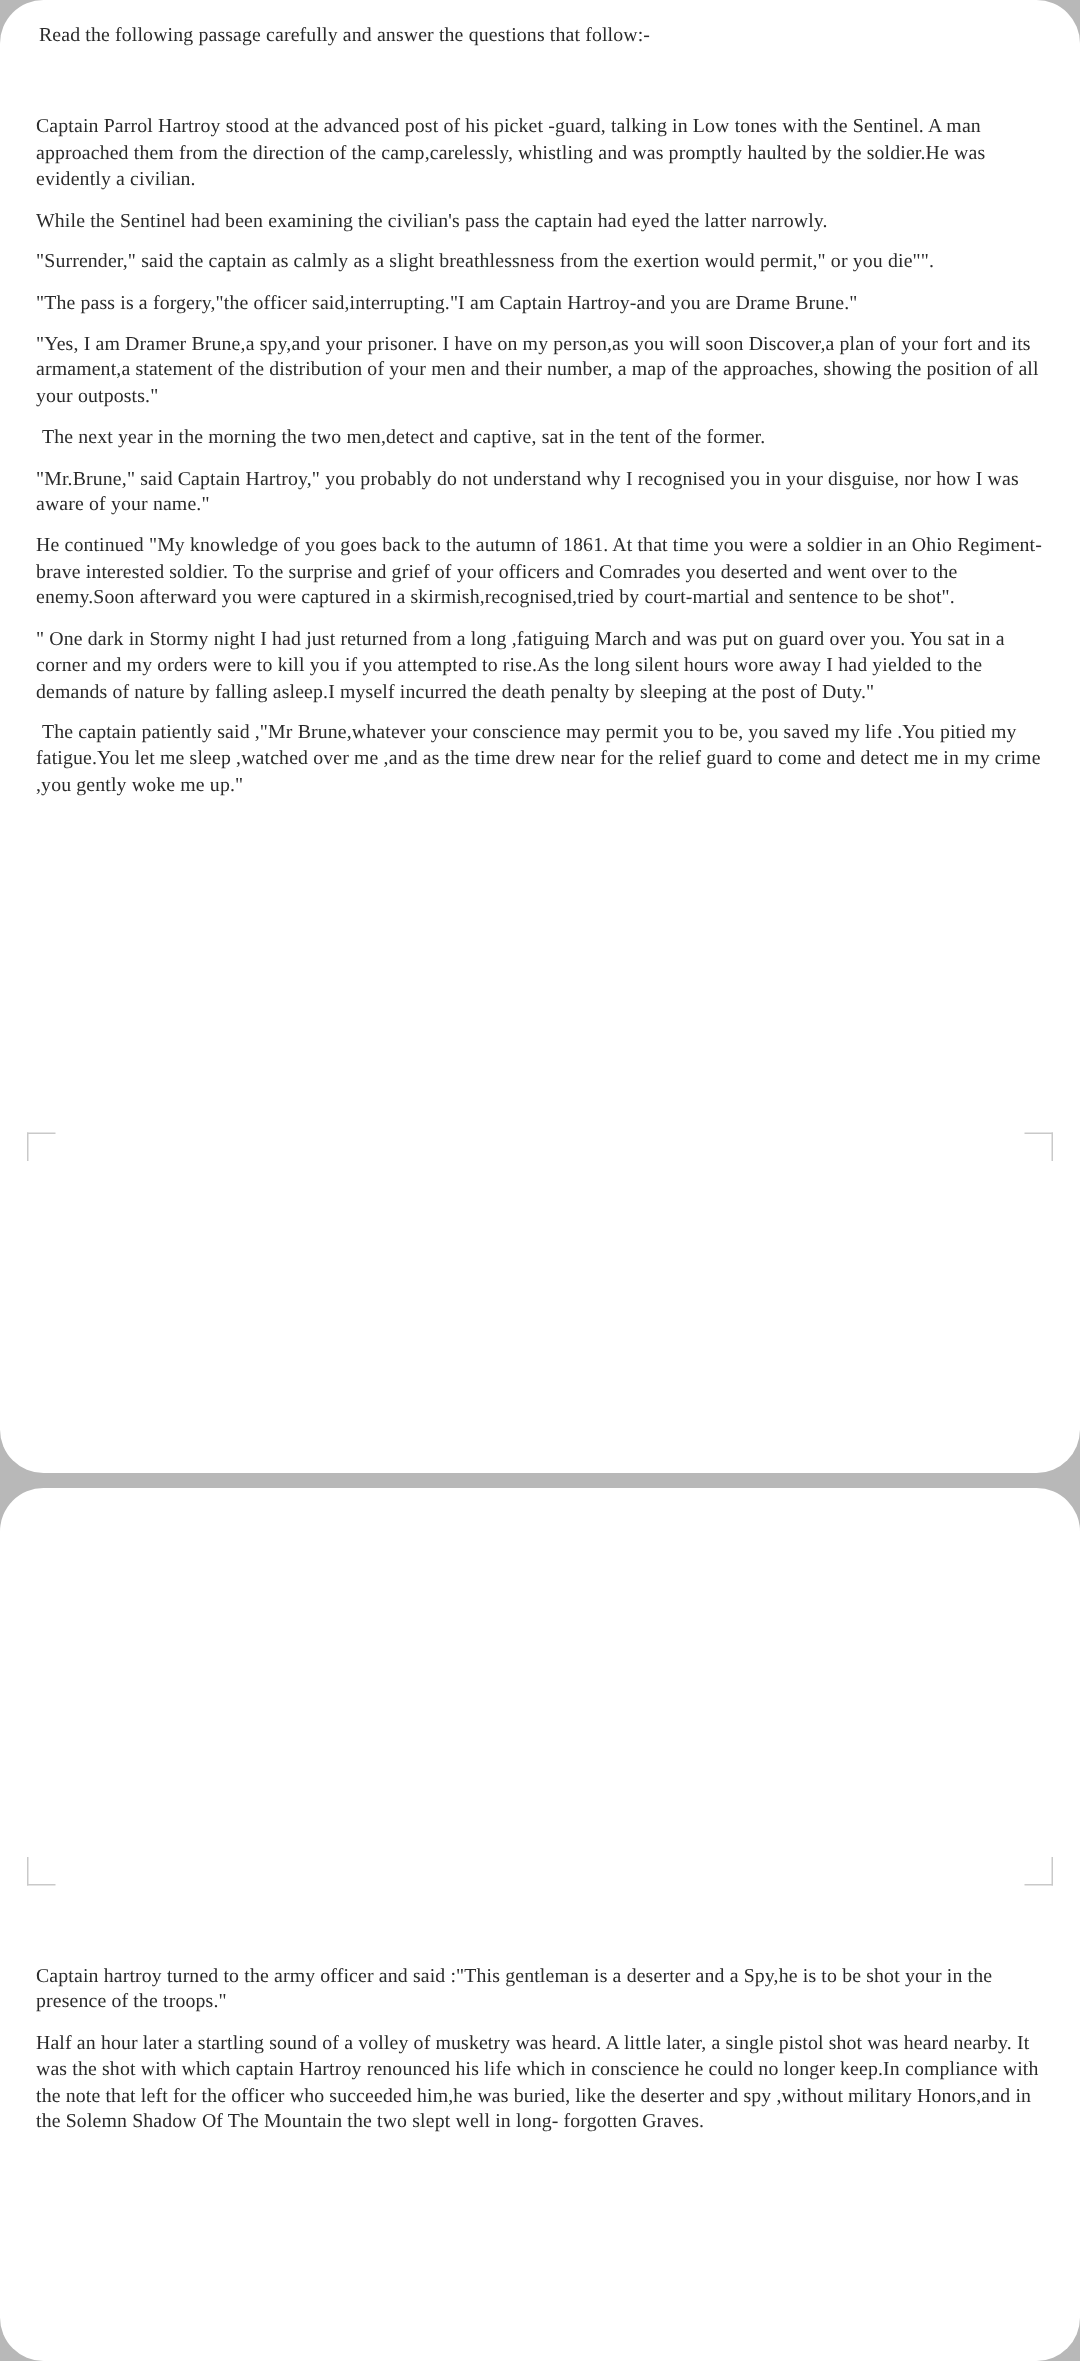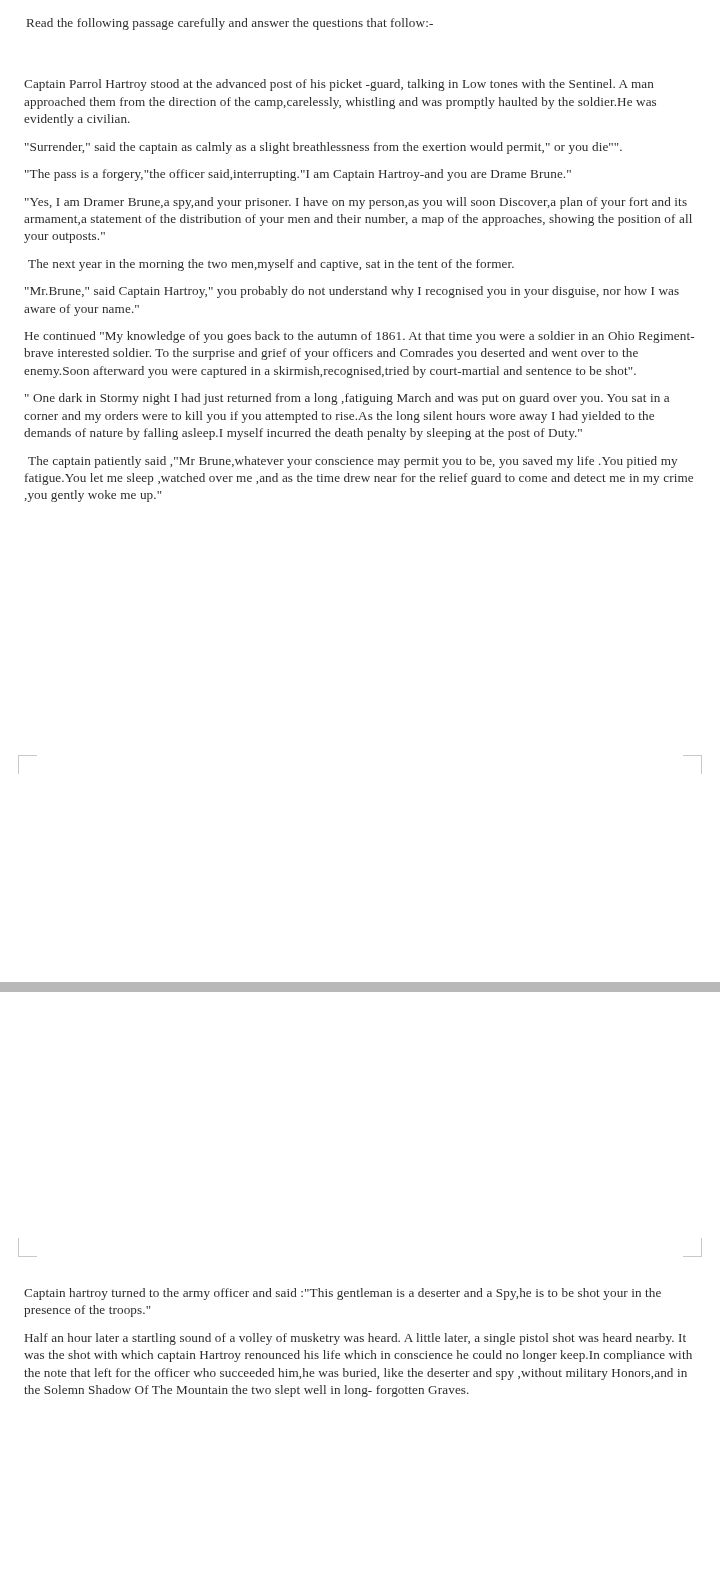--- a/index.html
+++ b/index.html
@@ -15,20 +15,21 @@
   .doc {
     position: relative;
     width: 720px;
   }
   .page {
     background: #ffffff;
     width: 720px;
     box-sizing: border-box;
     padding: 0 22px;
     position: relative;
+    border-radius: 29px;
   }
   .page-1 {
     padding-top: 14px;
     height: 982px;
   }
   .gap {
     height: 10px;
     background: #b8b8b8;
   }
   .page-2 {
@@ -42,20 +43,21 @@
     line-height: 1.32;
     text-align: left;
     letter-spacing: 0.1px;
   }
   p.intro {
     margin: 0 0 44px 0;
     padding-left: 4px;
   }
   .body-block {
     padding: 0 2px;
+    margin-top: 24px;
   }
   .indent {
     text-indent: 4px;
   }
   
   .crop {
     position: absolute;
     width: 18px;
     height: 18px;
     border-color: #c9c9c9;
@@ -74,24 +76,25 @@
 </head>
 <body>
 
 <div class="doc">
 
   <div class="page page-1">
     <p class="para intro">Read the following passage carefully and answer the questions that follow:-</p>
 
     <div class="body-block">
       <p class="para">Captain Parrol Hartroy stood at the advanced post of his picket -guard, talking in Low tones with the Sentinel. A man approached them from the direction of the camp,carelessly, whistling and was promptly haulted by the soldier.He was evidently a civilian.</p>
+      <p class="para">While the Sentinel had been examining the civilian's pass the captain had eyed the latter narrowly.</p>
       <p class="para">"Surrender," said the captain as calmly as a slight breathlessness from the exertion would permit," or you die"".</p>
       <p class="para">"The pass is a forgery,"the officer said,interrupting."I am Captain Hartroy-and you are Drame Brune."</p>
       <p class="para">"Yes, I am Dramer Brune,a spy,and your prisoner. I have on my person,as you will soon Discover,a plan of your fort and its armament,a statement of the distribution of your men and their number, a map of the approaches, showing the position of all your outposts."</p>
-      <p class="para indent">The next year in the morning the two men,myself and captive, sat in the tent of the former.</p>
+      <p class="para indent">The next year in the morning the two men,detect and captive, sat in the tent of the former.</p>
       <p class="para">"Mr.Brune," said Captain Hartroy," you probably do not understand why I recognised you in your disguise, nor how I was aware of your name."</p>
       <p class="para">He continued "My knowledge of you goes back to the autumn of 1861. At that time you were a soldier in an Ohio Regiment-brave interested soldier. To the surprise and grief of your officers and Comrades you deserted and went over to the enemy.Soon afterward you were captured in a skirmish,recognised,tried by  court-martial and sentence to be shot".</p>
       <p class="para">" One dark in Stormy night I had just returned from a long ,fatiguing March and was put on guard over you. You sat in a corner and my orders were to kill you if you attempted to rise.As  the long silent hours wore away I had yielded to the demands of nature by falling asleep.I myself incurred the death penalty by sleeping at the post of Duty."</p>
       <p class="para indent">The captain patiently said ,"Mr Brune,whatever your conscience may permit you to be, you saved my life .You pitied my fatigue.You let me sleep ,watched over me ,and as the time drew near for the relief guard to come and detect me in my crime ,you gently woke me up."</p>
     </div>
 
     <span class="crop tl mark-a"></span>
     <span class="crop tr mark-b"></span>
   </div>
 

